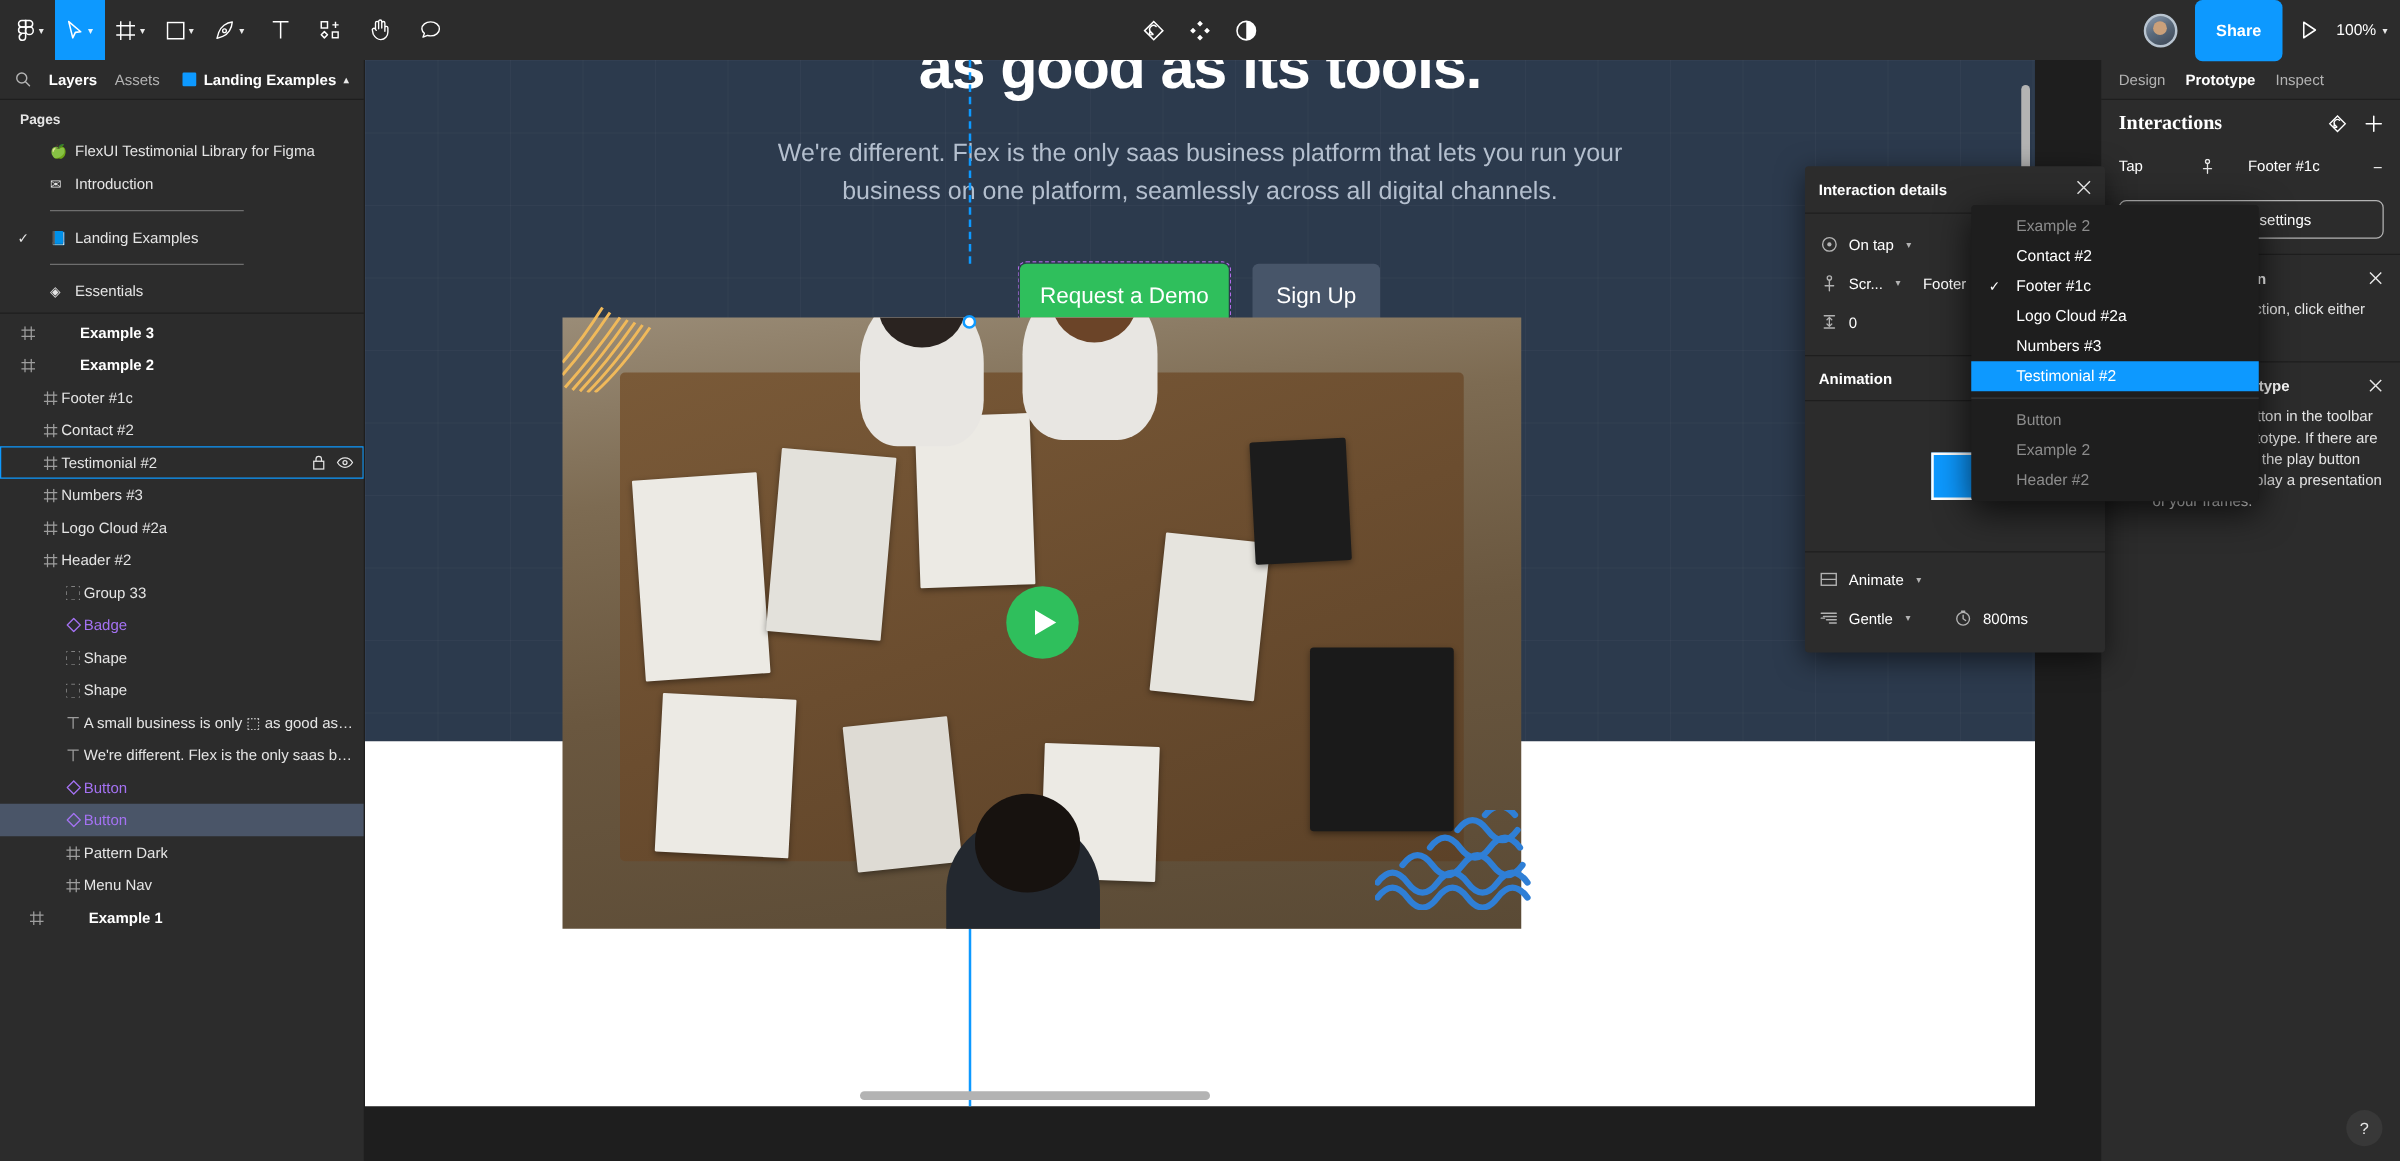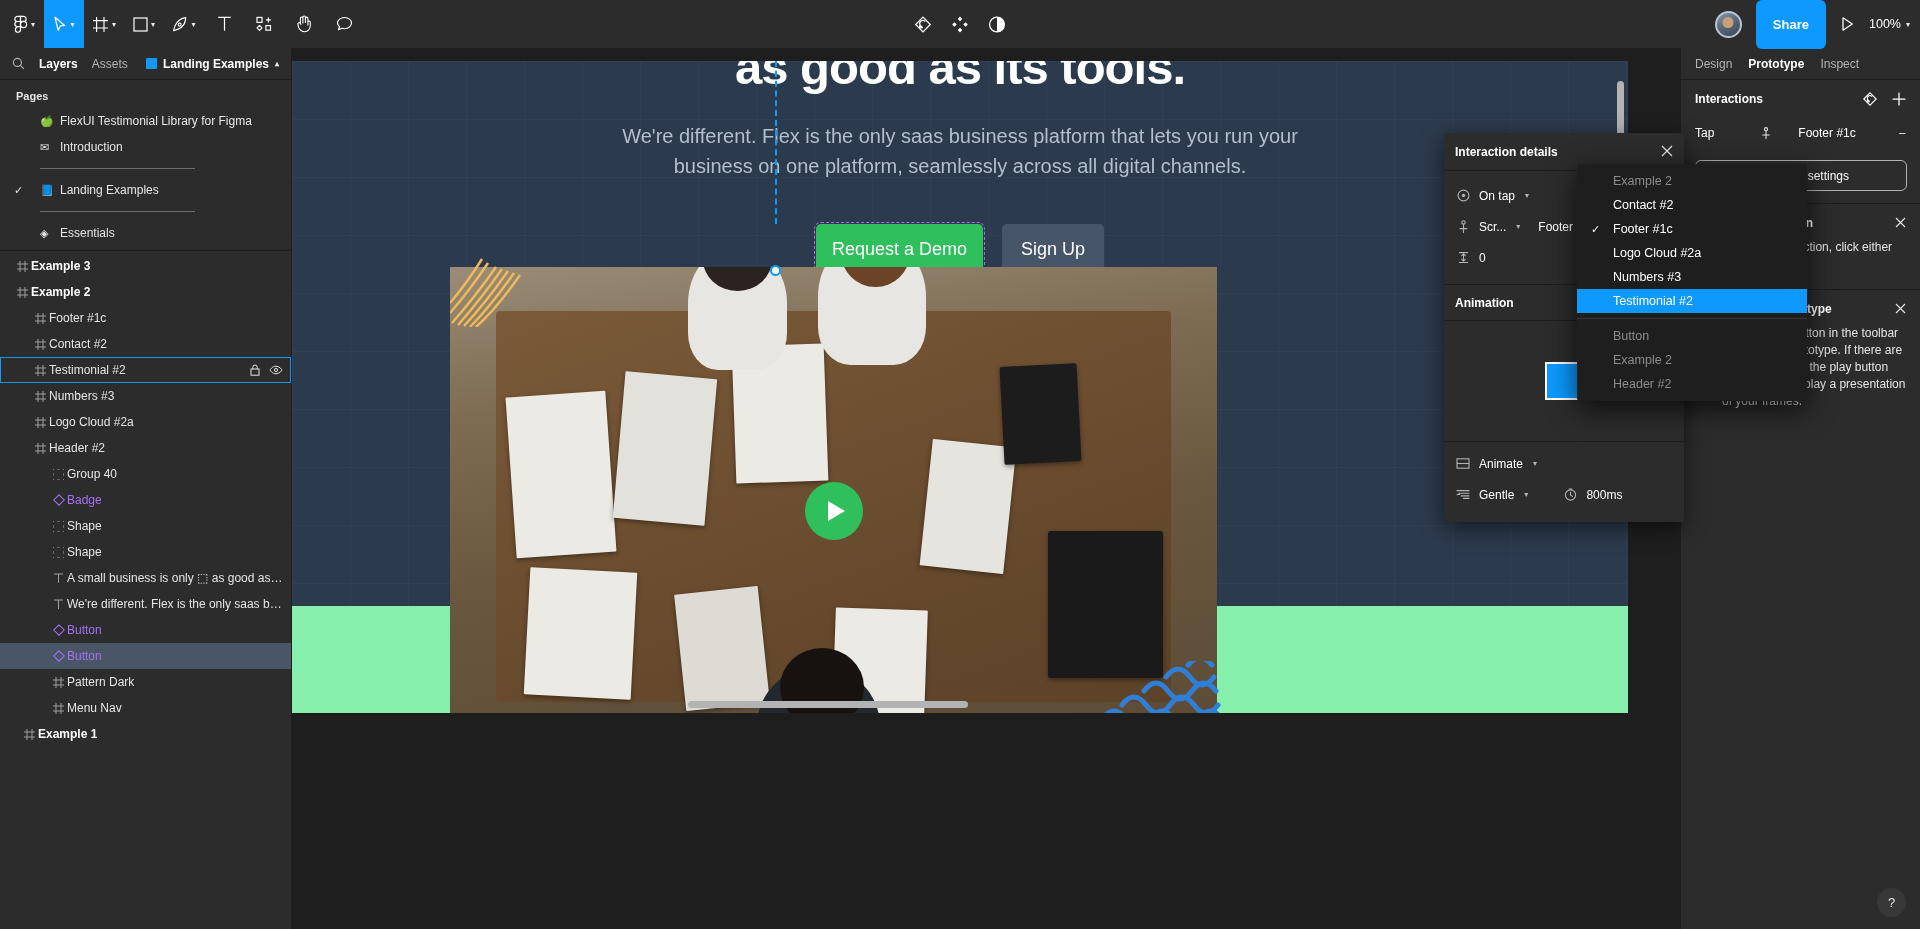--- a/index.html
+++ b/index.html
@@ -88,32 +88,32 @@
     height: 26px; display: flex; align-items: center;
     font-size: 12px; color: #e5e5e5; cursor: pointer; position: relative;
     padding-right: 8px;
   }
   .layer.sel-outline { background: #2c2c2c; box-shadow: inset 0 0 0 1px #0d99ff; }
   .layer.sel-fill { background: #4a5568; }
   .layer .ly-icon {
     width: 17px; display: flex; align-items: center; justify-content: center;
     color: #9e9e9e; flex: 0 0 17px;
   }
-  .layer.bold .ly-name { font-weight: bold; color: #ffffff; }
+  .layer.bold .ly-name { font-weight: bold; color: #ffffff; margin-left: 33px; }
   .layer.comp .ly-icon { color: #a472f2; }
   .layer.comp .ly-name { color: #a472f2; }
   .ly-name { white-space: nowrap; overflow: hidden; text-overflow: ellipsis; }
   .ly-actions {
     margin-left: auto; display: flex; align-items: center; gap: 9px; color: #e5e5e5;
   }
 
   
   .canvas {
-    position: absolute; top: 61px; left: 292px; width: 1336px; height: 652px;
-    background: #86efac; overflow: hidden;
+    position: absolute; top: 48px; left: 292px; width: 1336px; height: 837px;
+    background: #ffffff; overflow: hidden;
   }
   .artboard {
     position: absolute; left: 0px; top: 0px; width: 1336px; height: 545px;
     background: #2c3a4d;
     background-image:
       linear-gradient(rgba(255,255,255,.028) 1px, transparent 1px),
       linear-gradient(90deg, rgba(255,255,255,.028) 1px, transparent 1px);
     background-size: 58px 58px;
   }
   .hl-head {
@@ -242,21 +242,21 @@
     background: #2c2c2c; border-left: 1px solid #1e1e1e; z-index: 35; color: #e5e5e5;
   }
   .rp-tabs {
     height: 32px; display: flex; align-items: center; gap: 16px; padding: 0 14px;
     border-bottom: 1px solid #1e1e1e;
   }
   .rp-tab { font-size: 12px; color: #b3b3b3; cursor: pointer; text-align: center; }
   .rp-tab.active { color: #fff; font-weight: bold; }
   .rp-sec-hd {
     height: 38px; display: flex; align-items: center; padding: 0 14px;
-    font-size: 12px; font-weight: bold; color: #fff;
+    font-size: 16px; font-weight: bold; color: #fff; font-family: Liberation Serif, serif;
   }
   .rp-sec-acts { margin-left: auto; display: flex; align-items: center; gap: 14px; cursor: pointer; }
   .rp-int-row {
     height: 30px; display: flex; align-items: center; padding: 0 14px;
     font-size: 12px; color: #fff; gap: 12px; cursor: pointer;
   }
   .rp-int-target { color: #fff; }
   .rp-int-minus { margin-left: auto; color: #e5e5e5; font-size: 13px; }
   .proto-settings-btn {
     margin: 12px 14px; height: 31px; width: 212px;
@@ -518,21 +518,21 @@
             </svg>
           </span>
           <span class="ly-name">Header #2</span>
         </div>
         <div class="layer" style="padding-left: 50px;">
           <span class="ly-icon">
             <svg width="11" height="11" viewBox="0 0 11 11" fill="none">
               <path d="M0 1V0h1M10 0h1v1M11 10v1h-1M1 11H0v-1M0 4v3M11 4v3M4 0h3M4 11h3" stroke="currentColor" stroke-width="1"></path>
             </svg>
           </span>
-          <span class="ly-name">Group 40</span>
+          <span class="ly-name">Group 33</span>
         </div>
         <div class="layer comp" style="padding-left: 50px;">
           <span class="ly-icon">
             <svg width="12" height="12" viewBox="0 0 12 12" fill="none">
               <path d="M6 .8L11.2 6 6 11.2.8 6 6 .8z" stroke="currentColor" stroke-width="1.05"></path>
             </svg>
           </span>
           <span class="ly-name">Badge</span>
         </div>
         <div class="layer" style="padding-left: 50px;">

